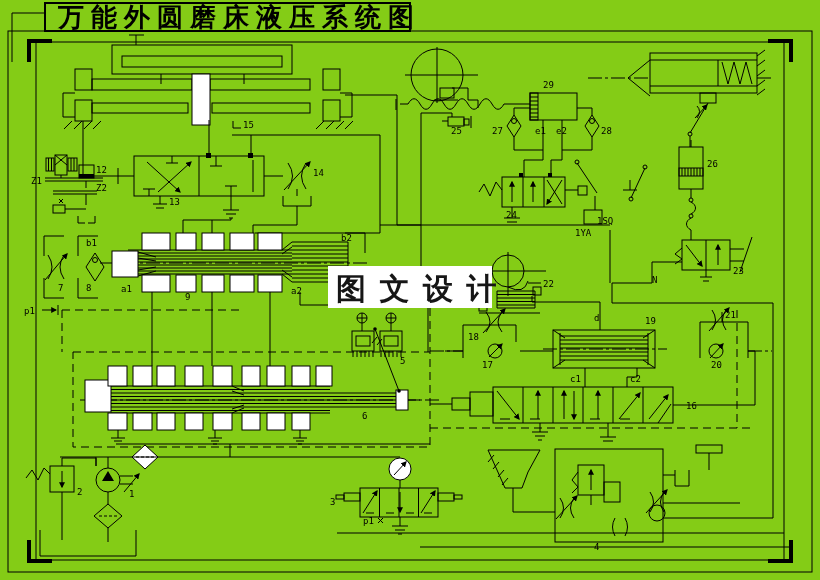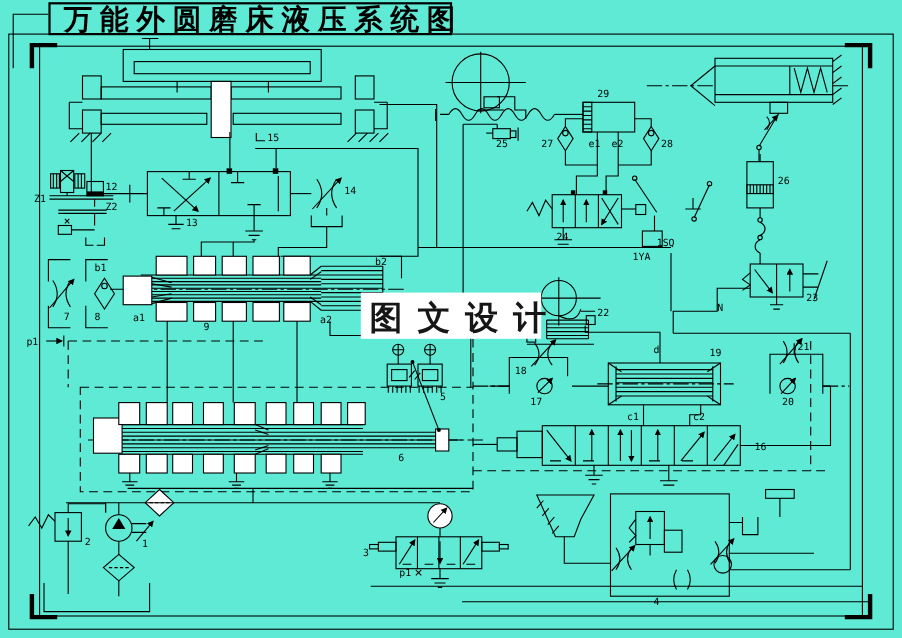--- a/index.html
+++ b/index.html
@@ -1,16 +1,16 @@
 <!DOCTYPE html>
 <html><head>
 <meta charset="utf-8">
 <style>
   html,body{margin:0;padding:0;background:#fff;}
-  #page{position:relative;width:820px;height:580px;background:#5eead4;overflow:hidden;
+  #page{position:relative;width:820px;height:580px;background:#84cc16;overflow:hidden;
         font-family:"DejaVu Sans Mono","Liberation Mono",monospace;}
   svg{position:absolute;left:0;top:0;}
   svg text{font-family:"DejaVu Sans Mono","Liberation Mono",monospace;font-size:9px;fill:#000;stroke:none;}
   svg text.title{font-family:"Liberation Serif","DejaVu Serif",serif;font-size:26px;font-weight:bold;letter-spacing:7px;}
   svg text.mark{font-family:"Liberation Serif","DejaVu Serif",serif;font-size:30px;font-weight:bold;letter-spacing:3px;fill:#161616;}
   .ln{stroke:#000;fill:none;stroke-width:1;}
   .th{stroke:#000;fill:none;stroke-width:2;}
   .cm{stroke:#000;fill:none;stroke-width:4;}
   .fw{fill:#fff;stroke:#000;stroke-width:1;}
   .fb{fill:#000;stroke:none;}

